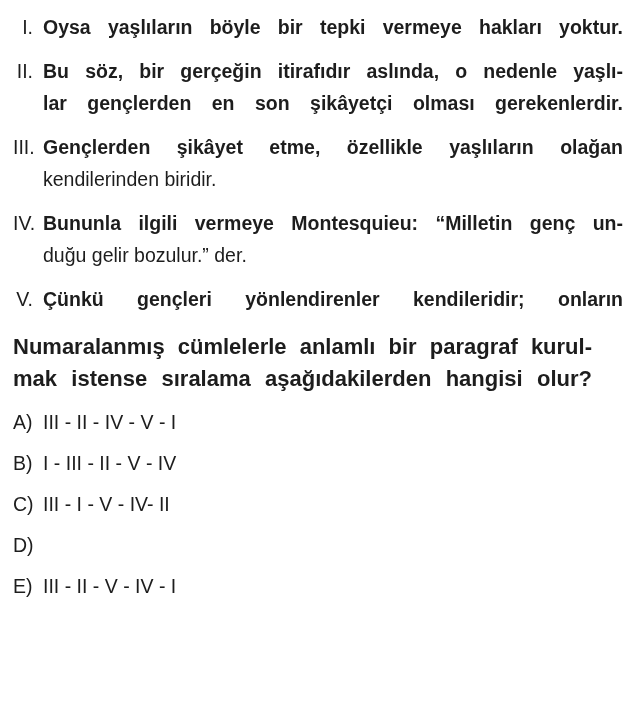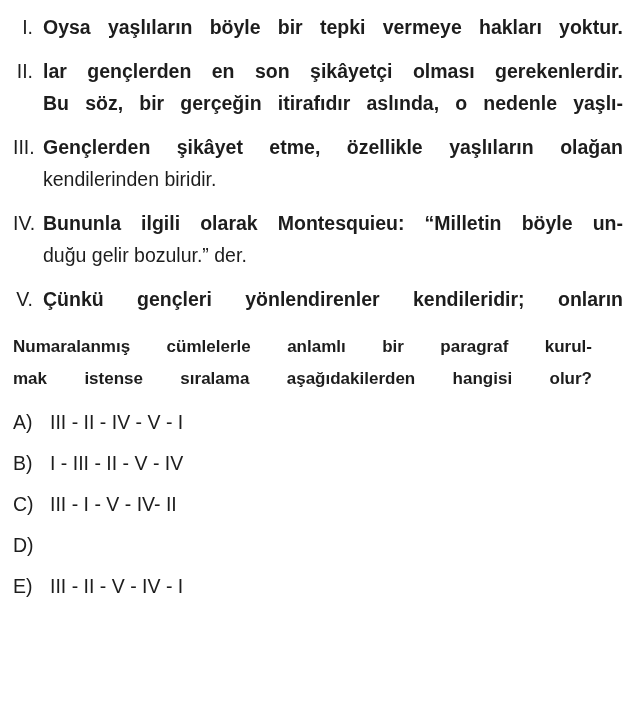--- a/index.html
+++ b/index.html
@@ -39,76 +39,76 @@
   }
   .line { min-height: 32px; }
   .line.j {
     text-align: justify;
     text-align-last: justify;
     font-weight: bold;
   }
   .stem {
     width: 579px;
     margin-top: 16px;
-    font-size: 17px;
+    font-size: 22px;
     line-height: 32px;
     font-weight: bold;
   }
   .options {
     margin-top: 12px;
   }
   .option {
     display: flex;
     font-size: 19.5px;
     line-height: 31px;
     margin-bottom: 10px;
   }
   .letter {
     flex: none;
     width: 28px;
   }
   .seq {
-    margin-left: 9px;
+    margin-left: 2px;
     white-space: pre;
   }
 </style>
 </head>
 <body>
 
 <div class="page">
 
   <div class="items">
 
     <div class="item">
       <div class="num">I.</div>
       <div class="itext">
         <div class="line j">Oysa yaşlıların böyle bir tepki vermeye hakları yoktur.</div>
       </div>
     </div>
 
     <div class="item">
       <div class="num">II.</div>
       <div class="itext">
+        <div class="line j">Bu söz, bir gerçeğin itirafıdır aslında, o nedenle yaşlı-</div>
         <div class="line j">lar gençlerden en son şikâyetçi olması gerekenlerdir.</div>
-        <div class="line j">Bu söz, bir gerçeğin itirafıdır aslında, o nedenle yaşlı-</div>
       </div>
     </div>
 
     <div class="item">
       <div class="num">III.</div>
       <div class="itext">
         <div class="line j">Gençlerden şikâyet etme, özellikle yaşlıların olağan</div>
         <div class="line">kendilerinden biridir.</div>
       </div>
     </div>
 
     <div class="item">
       <div class="num">IV.</div>
       <div class="itext">
-        <div class="line j">Bununla ilgili olarak Montesquieu: “Milletin böyle un-</div>
+        <div class="line j">Bununla ilgili vermeye Montesquieu: “Milletin genç un-</div>
         <div class="line">duğu gelir bozulur.” der.</div>
       </div>
     </div>
 
     <div class="item">
       <div class="num">V.</div>
       <div class="itext">
         <div class="line j">Çünkü gençleri yönlendirenler kendileridir; onların</div>
       </div>
     </div>

